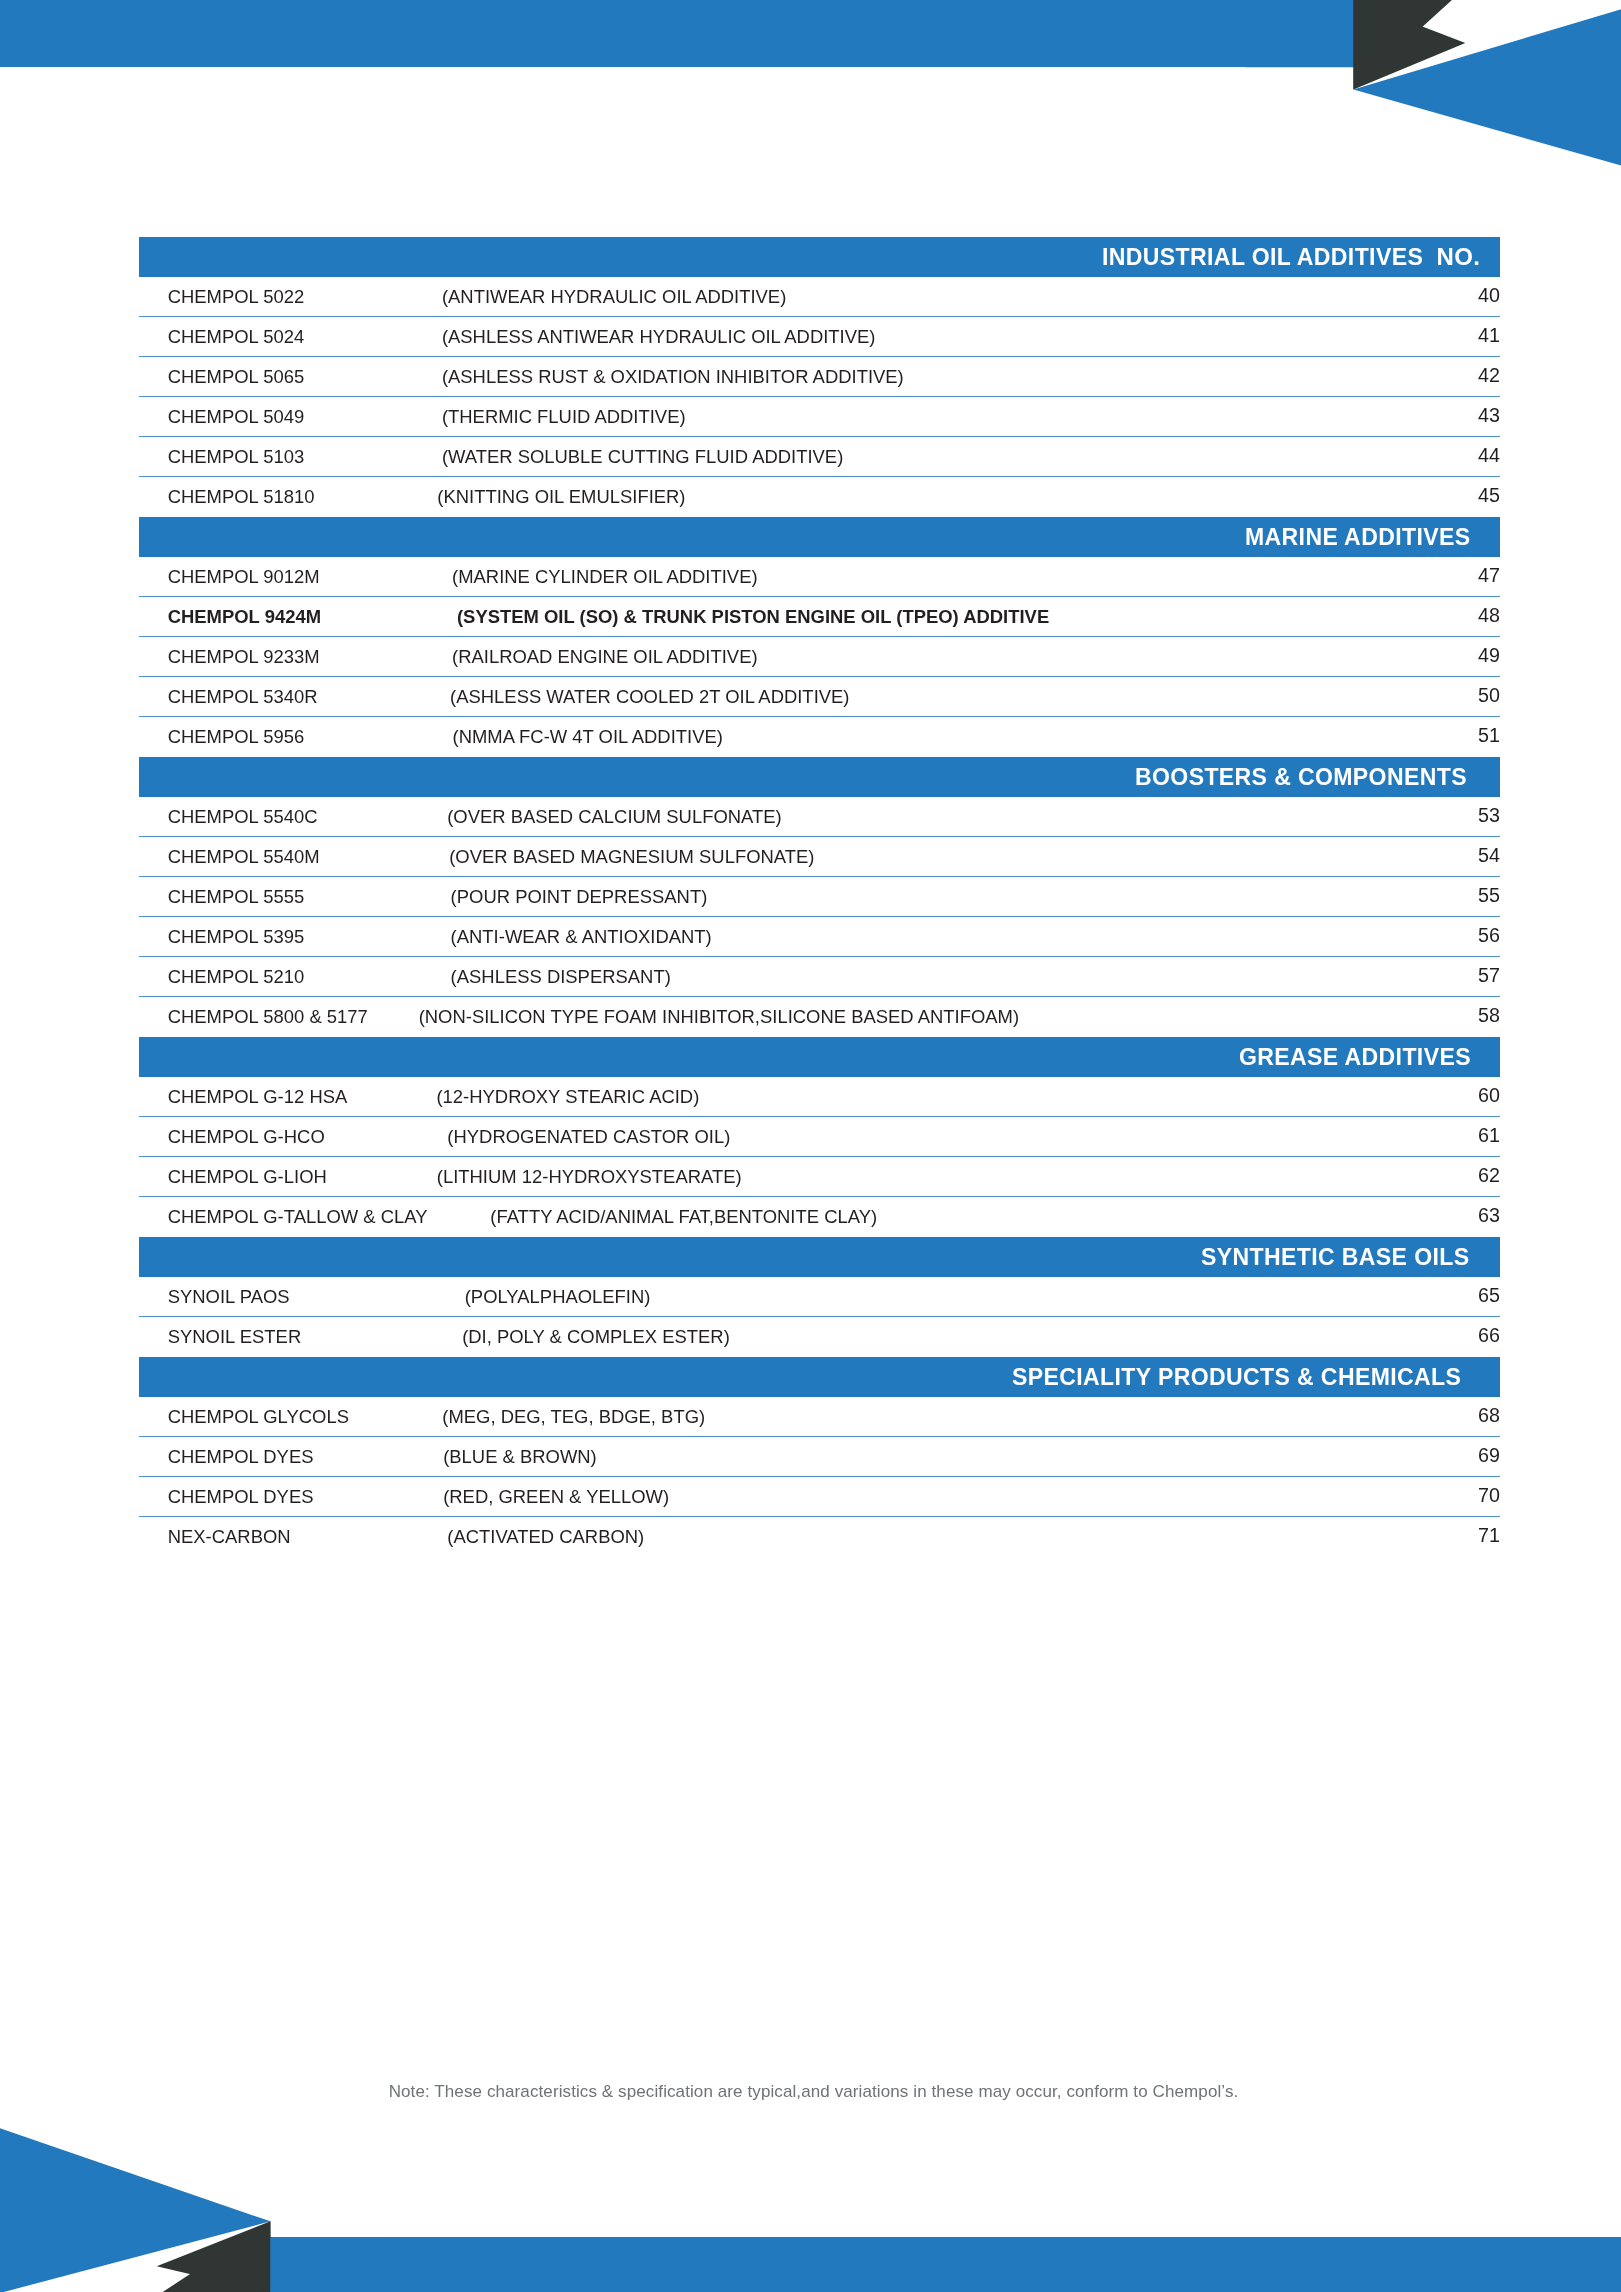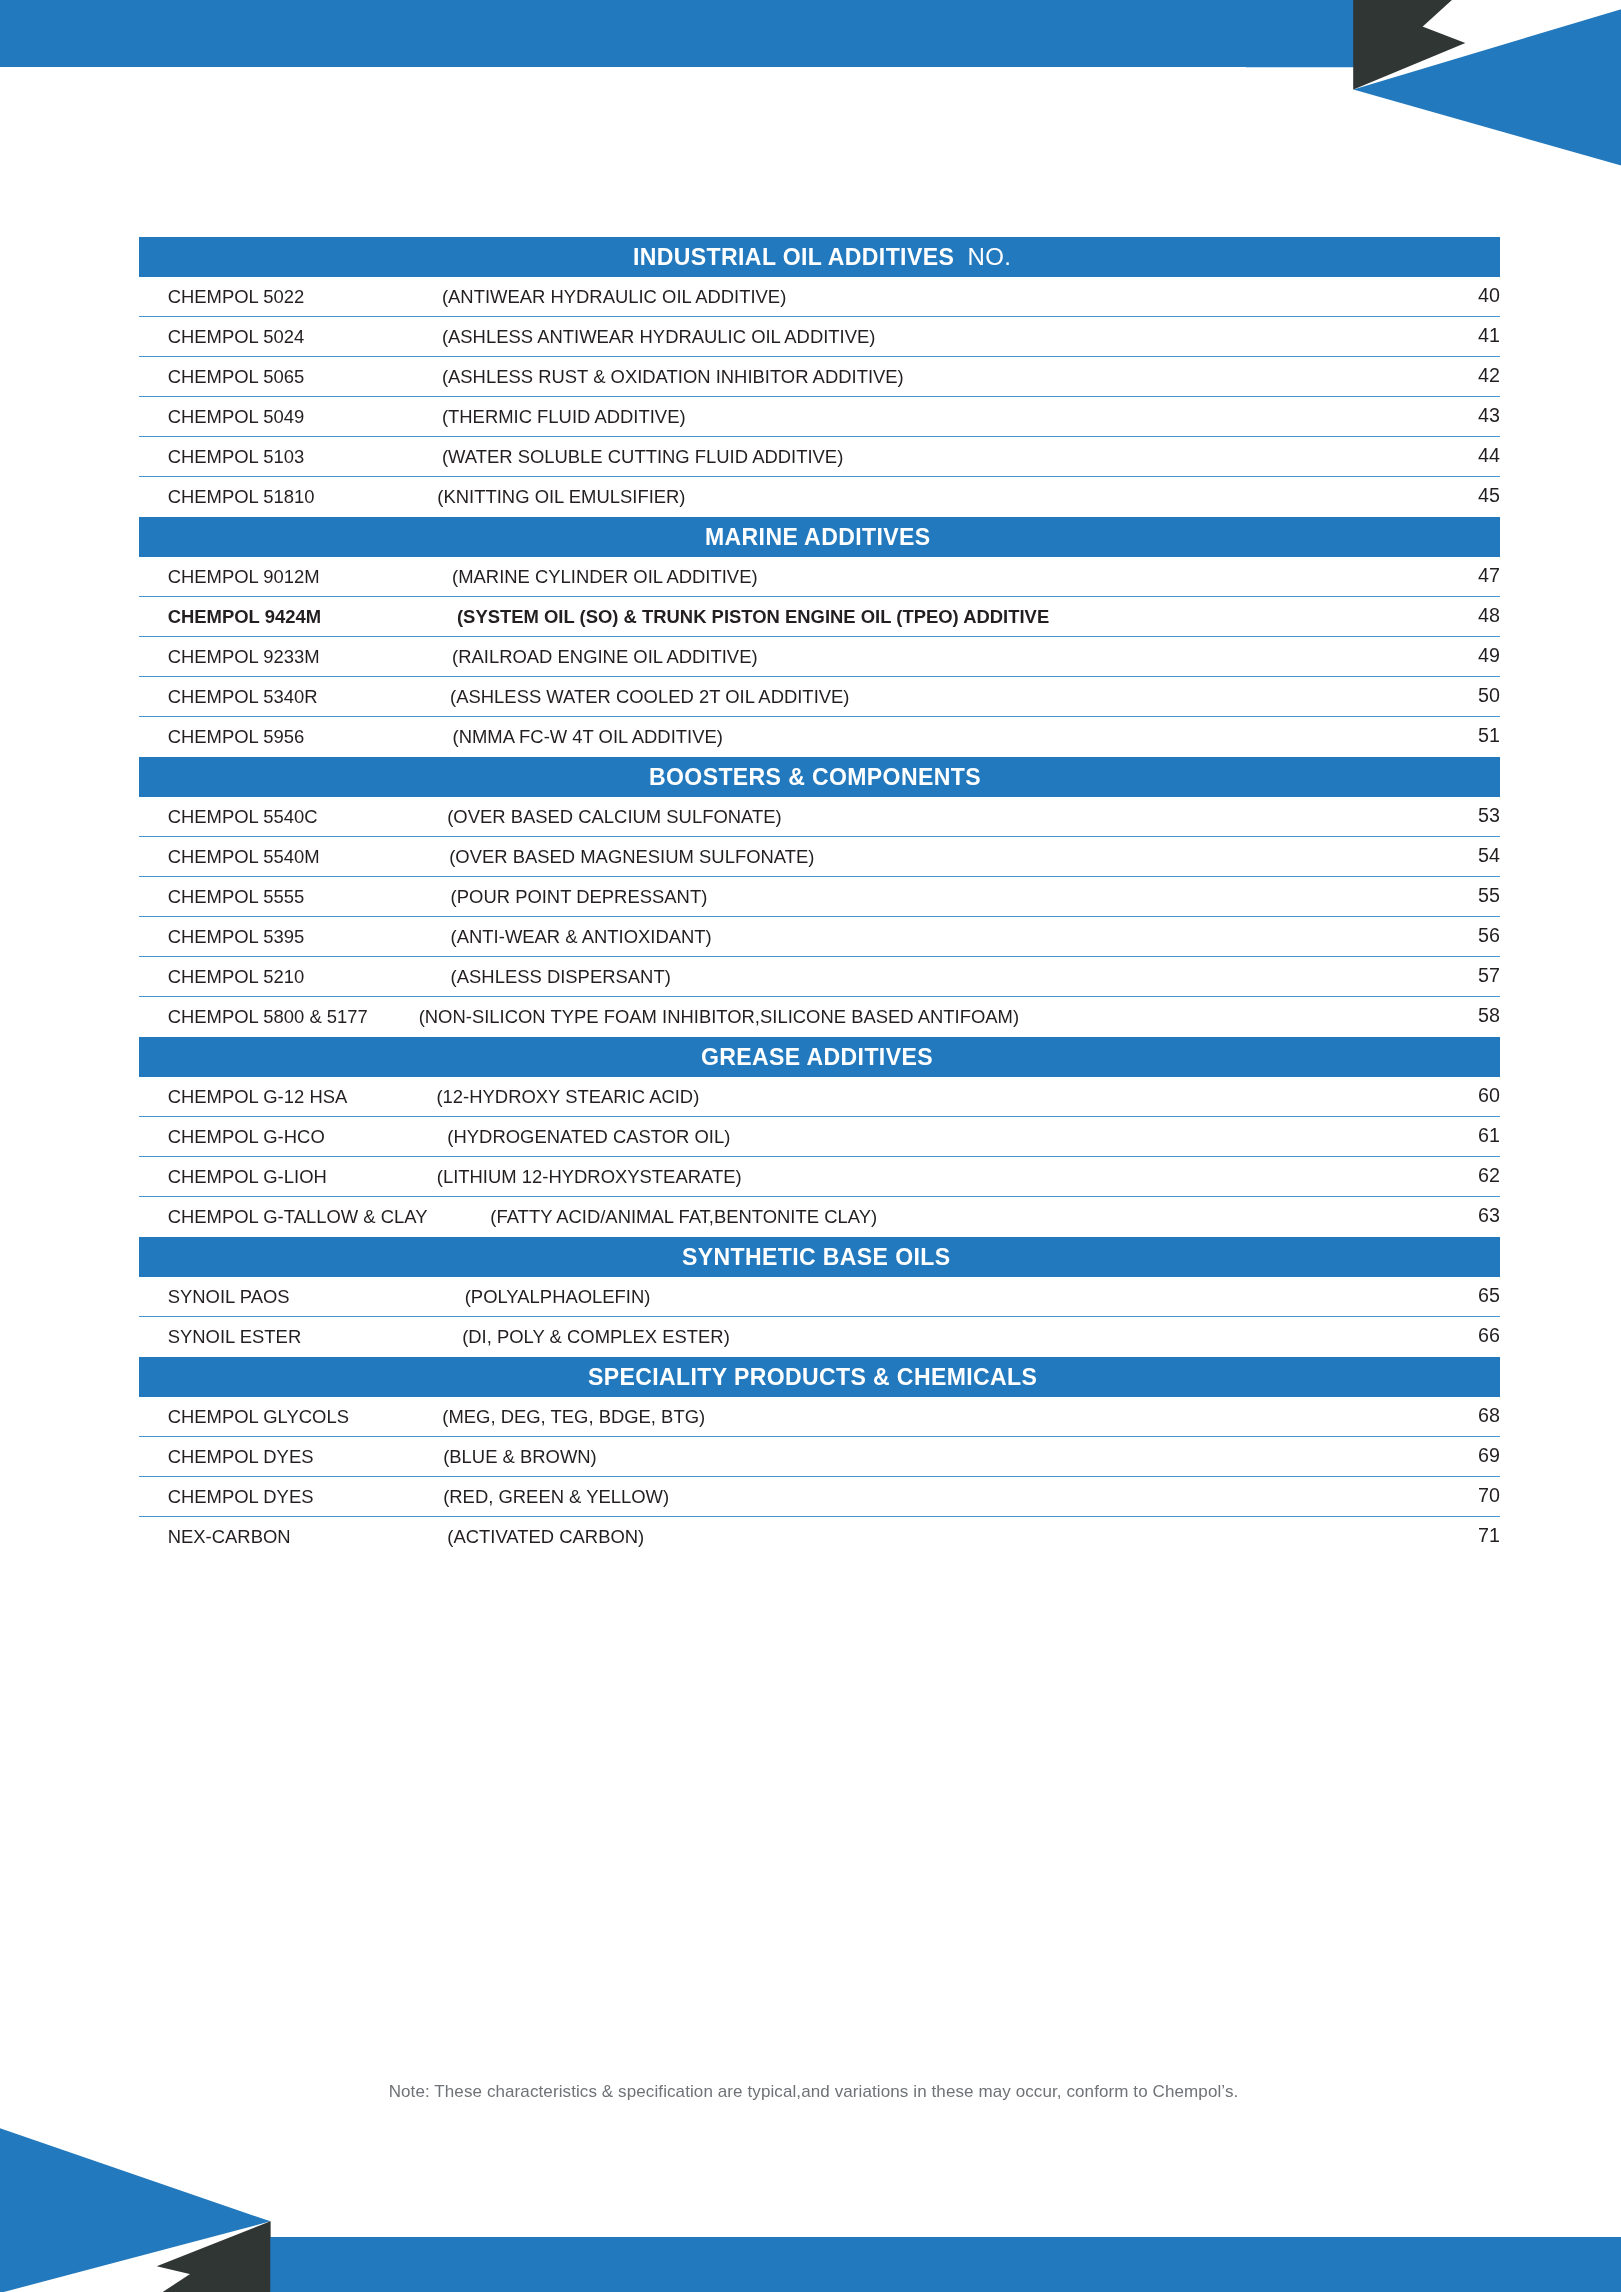--- a/index.html
+++ b/index.html
@@ -54,36 +54,36 @@
     left: 139px;
     top: 237px;
     width: 1361px;
   }
   .section-head {
     background: #2379bd;
     color: #ffffff;
     height: 40px;
     display: flex;
     align-items: center;
-    justify-content: center;
+    justify-content: flex-end;
     padding: 0 19.7px 0 25px;
     box-sizing: border-box;
     margin-top: 0;
   }
   .section-head .sh-title {
     font-size: 24px;
     font-weight: bold;
     letter-spacing: 0.4px;
     transform: scaleX(0.96);
     transform-origin: left center;
     line-height: 1;
   }
   .section-head .sh-no {
     font-size: 24px;
-    font-weight: normal;
+    font-weight: bold;
     letter-spacing: 0.4px;
     line-height: 1;
   }
 
   .row {
     display: flex;
     align-items: flex-start;
     border-bottom: 1.8px solid #4a92c9;
     min-height: 40px;
     box-sizing: border-box;

